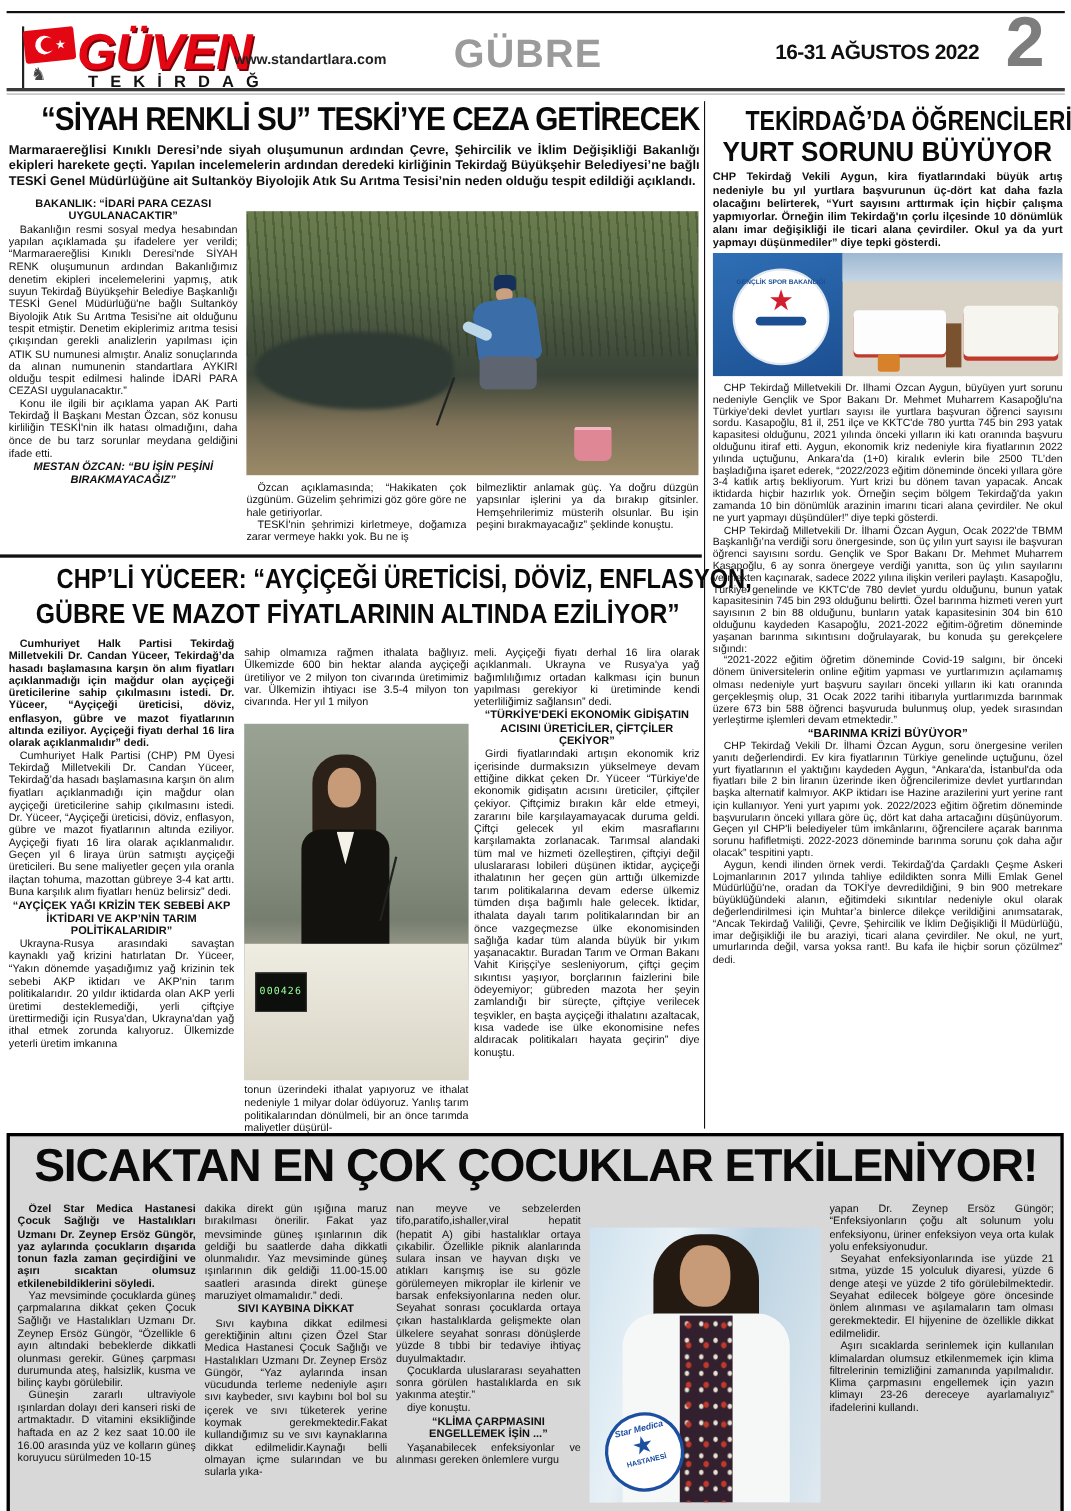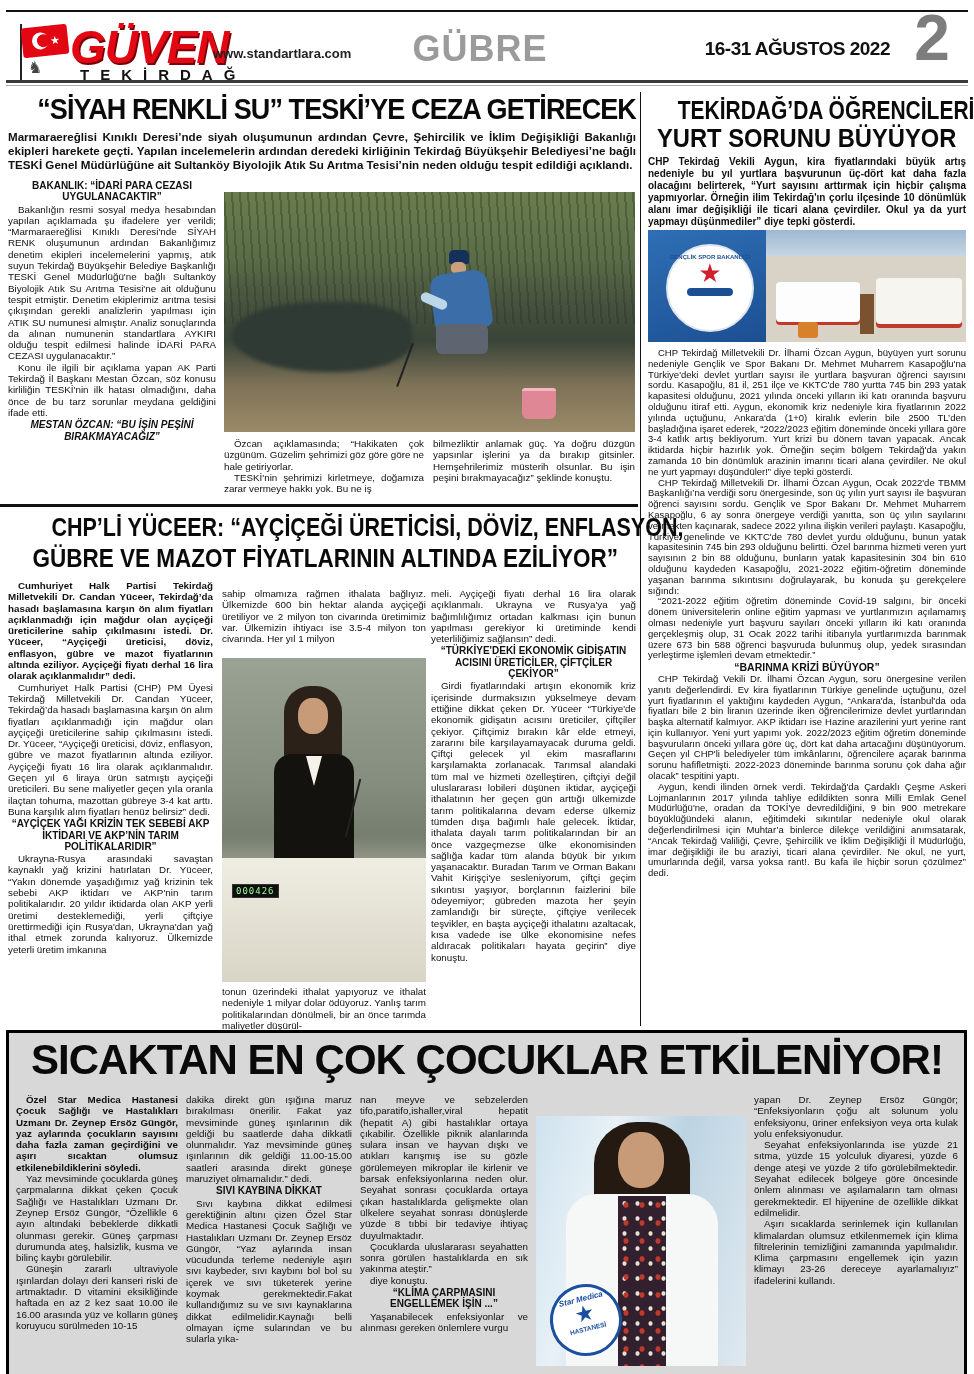--- a/index.html
+++ b/index.html
@@ -15,21 +15,21 @@
   .body-xs{font-size:9.5px;line-height:10.8px;}
   p.para{margin:0;}
   p.ind{text-indent:10px;}
   .subhead{font-weight:bold;text-align:center;margin:1px 0;}
   .rule{background:#111;}
   .photo{overflow:hidden;}
   .logo-title{font-size:46px;font-weight:800;font-style:italic;color:#e30613;
               text-shadow:1.5px 1.5px 0 #7a0008;letter-spacing:-1px;line-height:1;}
   .logo-sub{font-size:15px;font-weight:bold;letter-spacing:11px;color:#111;}
   .counter{font-family:"DejaVu Sans Mono",monospace;color:#9cff9c;background:#0c0f0c;
-           font-size:9px;letter-spacing:1px;padding:1px 3px;border:1px solid #333;}
+           font-size:9px;letter-spacing:1px;padding:12px 3px;border:1px solid #333;}
 </style>
 </head>
 <body>
 
 <div class="page">
 
   <div class="abs rule" style="left:6px;top:10px;width:962px;height:2px;"></div>
 
   <div class="abs" style="left:14px;top:22px;width:60px;height:60px;">
     <div class="abs" style="left:6px;top:2px;width:2px;height:56px;background:#222;"></div>
@@ -160,21 +160,21 @@
     <p class="para ind">Aygun, kendi ilinden örnek verdi. Tekirdağ'da Çardaklı Çeşme Askeri Lojmanlarının 2017 yılında tahliye edildikten sonra Milli Emlak Genel Müdürlüğü'ne, oradan da TOKİ'ye devredildiğini, 9 bin 900 metrekare büyüklüğündeki alanın, eğitimdeki sıkıntılar nedeniyle okul olarak değerlendirilmesi için Muhtar’a binlerce dilekçe verildiğini anımsatarak, “Ancak Tekirdağ Valiliği, Çevre, Şehircilik ve İklim Değişikliği İl Müdürlüğü, imar değişikliği ile bu araziyi, ticari alana çevirdiler. Ne okul, ne yurt, umurlarında değil, varsa yoksa rant!. Bu kafa ile hiçbir sorun çözülmez” dedi.</p>
   </div>
 
   <div class="abs" style="left:6px;top:1030px;width:955px;height:341px;background:#d8d8d8;border:3px solid #000;"></div>
 
   <div class="abs hl center" style="left:10px;top:1036px;width:954px;font-size:42px;letter-spacing:-1px;">
     <span style="transform:scaleX(1.0);">SICAKTAN EN ÇOK ÇOCUKLAR ETKİLENİYOR!</span>
   </div>
 
   <div class="abs just body-sm" style="left:16px;top:1094px;width:162px;height:273px;overflow:hidden;">
-    <p class="para ind bold">Özel Star Medica Hastanesi Çocuk Sağlığı ve Hastalıkları Uzmanı Dr. Zeynep Ersöz Güngör, yaz aylarında çocukların sayısını daha fazla zaman geçirdiğini ve aşırı sıcaktan olumsuz etkilenebildiklerini söyledi.</p>
+    <p class="para ind bold">Özel Star Medica Hastanesi Çocuk Sağlığı ve Hastalıkları Uzmanı Dr. Zeynep Ersöz Güngör, yaz aylarında çocukların dışarıda tonun fazla zaman geçirdiğini ve aşırı sıcaktan olumsuz etkilenebildiklerini söyledi.</p>
     <p class="para ind">Yaz mevsiminde çocuklarda güneş çarpmalarına dikkat çeken Çocuk Sağlığı ve Hastalıkları Uzmanı Dr. Zeynep Ersöz Güngör, “Özellikle 6 ayın altındaki bebeklerde dikkatli olunması gerekir. Güneş çarpması durumunda ateş, halsizlik, kusma ve bilinç kaybı görülebilir.</p>
     <p class="para ind">Güneşin zararlı ultraviyole ışınlardan dolayı deri kanseri riski de artmaktadır. D vitamini eksikliğinde haftada en az 2 kez saat 10.00 ile 16.00 arasında yüz ve kolların güneş koruyucu sürülmeden 10-15</p>
   </div>
 
   <div class="abs just body-sm" style="left:186px;top:1094px;width:166px;height:273px;overflow:hidden;">
     <p class="para">dakika direkt gün ışığına maruz bırakılması önerilir. Fakat yaz mevsiminde güneş ışınlarının dik geldiği bu saatlerde daha dikkatli olunmalıdır. Yaz mevsiminde güneş ışınlarının dik geldiği 11.00-15.00 saatleri arasında direkt güneşe maruziyet olmamalıdır.” dedi.</p>
     <div class="subhead" style="font-size:10px;">SIVI KAYBINA DİKKAT</div>
     <p class="para ind">Sıvı kaybına dikkat edilmesi gerektiğinin altını çizen Özel Star Medica Hastanesi Çocuk Sağlığı ve Hastalıkları Uzmanı Dr. Zeynep Ersöz Güngör, “Yaz aylarında insan vücudunda terleme nedeniyle aşırı sıvı kaybeder, sıvı kaybını bol bol su içerek ve sıvı tüketerek yerine koymak gerekmektedir.Fakat kullandığımız su ve sıvı kaynaklarına dikkat edilmelidir.Kaynağı belli olmayan içme sularından ve bu sularla yıka-</p>
   </div>
 

